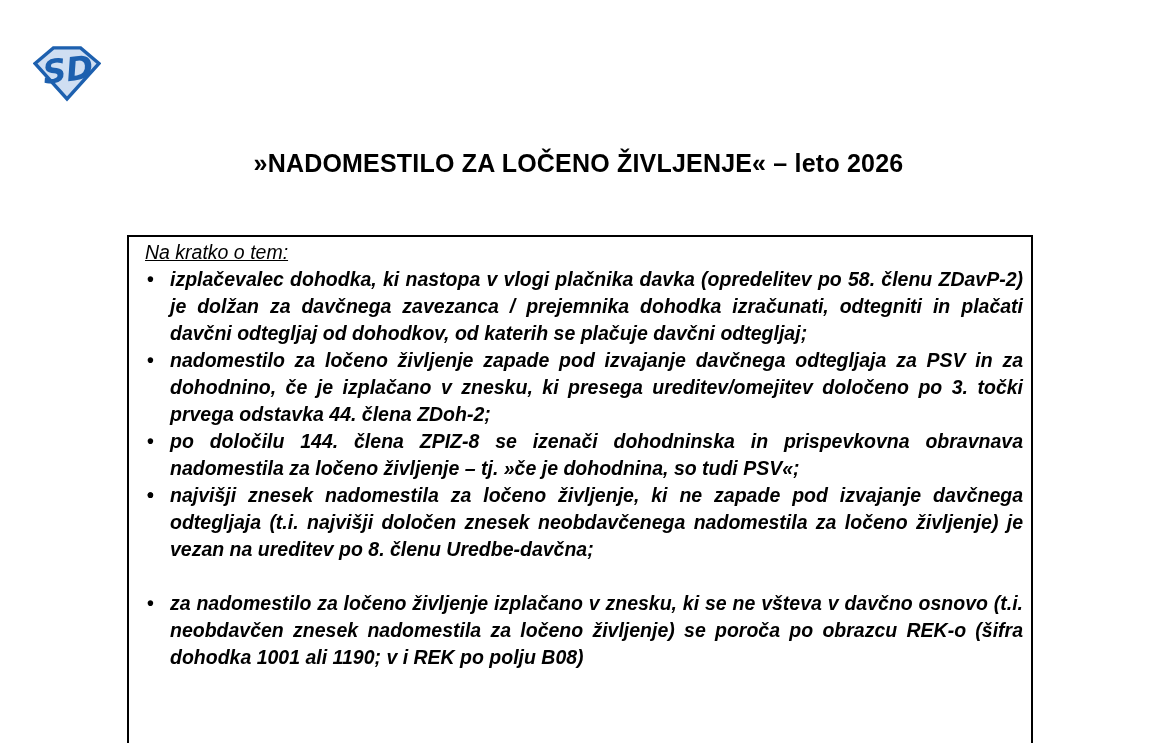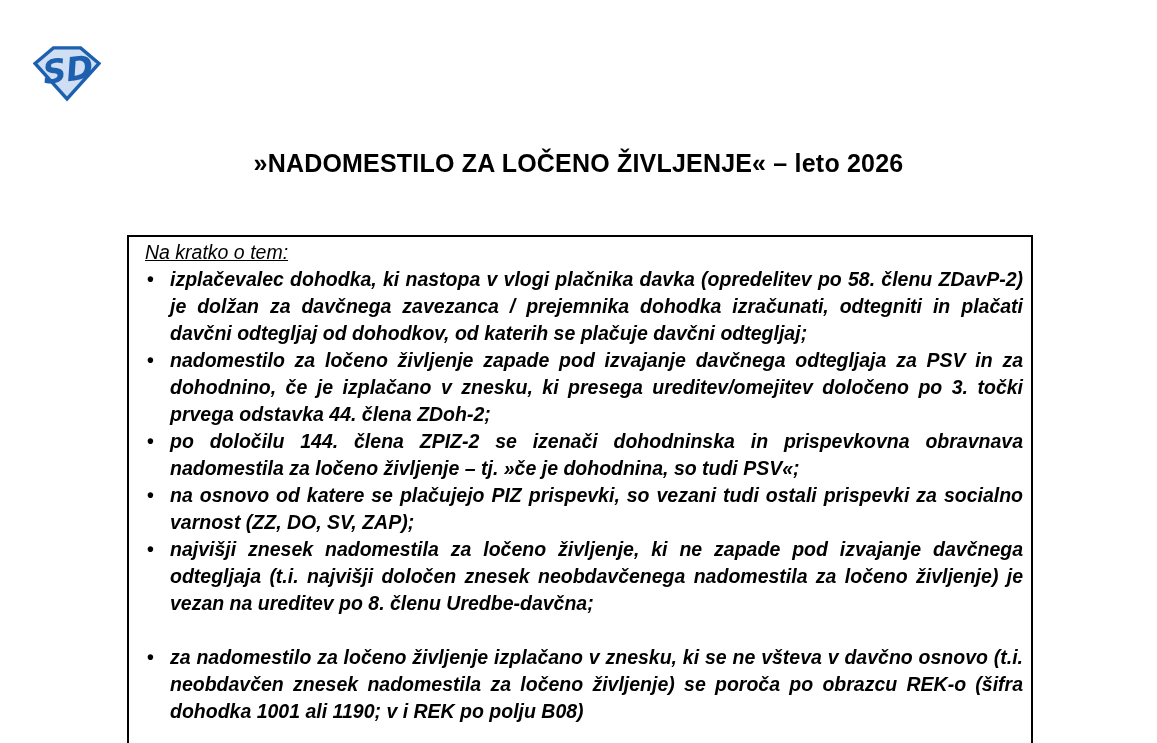--- a/index.html
+++ b/index.html
@@ -98,25 +98,24 @@
       <li>
         <span class="marker">•</span>
         <span>izplačevalec dohodka, ki nastopa v vlogi plačnika davka (opredelitev po 58. členu ZDavP-2) je dolžan za davčnega zavezanca / prejemnika dohodka izračunati, odtegniti in plačati davčni odtegljaj od dohodkov, od katerih se plačuje davčni odtegljaj;</span>
       </li>
       <li>
         <span class="marker">•</span>
         <span>nadomestilo za ločeno življenje zapade pod izvajanje davčnega odtegljaja za PSV in za dohodnino, če je izplačano v znesku, ki presega ureditev/omejitev določeno po 3. točki prvega odstavka 44. člena ZDoh-2;</span>
       </li>
       <li>
         <span class="marker">•</span>
-        <span>po določilu 144. člena ZPIZ-2 se izenači dohodninska in prispevkovna obravnava nadomestila za ločeno življenje – tj. »če je dohodnina, so tudi PSV«;</span>
+        <span>po določilu 144. člena ZPIZ-8 se izenači dohodninska in prispevkovna obravnava nadomestila za ločeno življenje – tj. »če je dohodnina, so tudi PSV«;</span>
       </li>
       <li>
         <span class="marker">•</span>
-        <span>na osnovo od katere se plačujejo PIZ prispevki, so vezani tudi ostali prispevki za socialno varnost (ZZ, DO, SV, ZAP);</span>
       </li>
       <li>
         <span class="marker">•</span>
         <span>najvišji znesek nadomestila za ločeno življenje, ki ne zapade pod izvajanje davčnega odtegljaja (t.i. najvišji določen znesek neobdavčenega nadomestila za ločeno življenje) je vezan na ureditev po 8. členu Uredbe-davčna;</span>
       </li>
       <li class="spaced">
         <span class="marker">•</span>
         <span>za nadomestilo za ločeno življenje izplačano v znesku, ki se ne všteva v davčno osnovo (t.i. neobdavčen znesek nadomestila za ločeno življenje) se poroča po obrazcu REK-o (šifra dohodka 1001 ali 1190; v i REK po polju B08)</span>
       </li>
     </ul>

